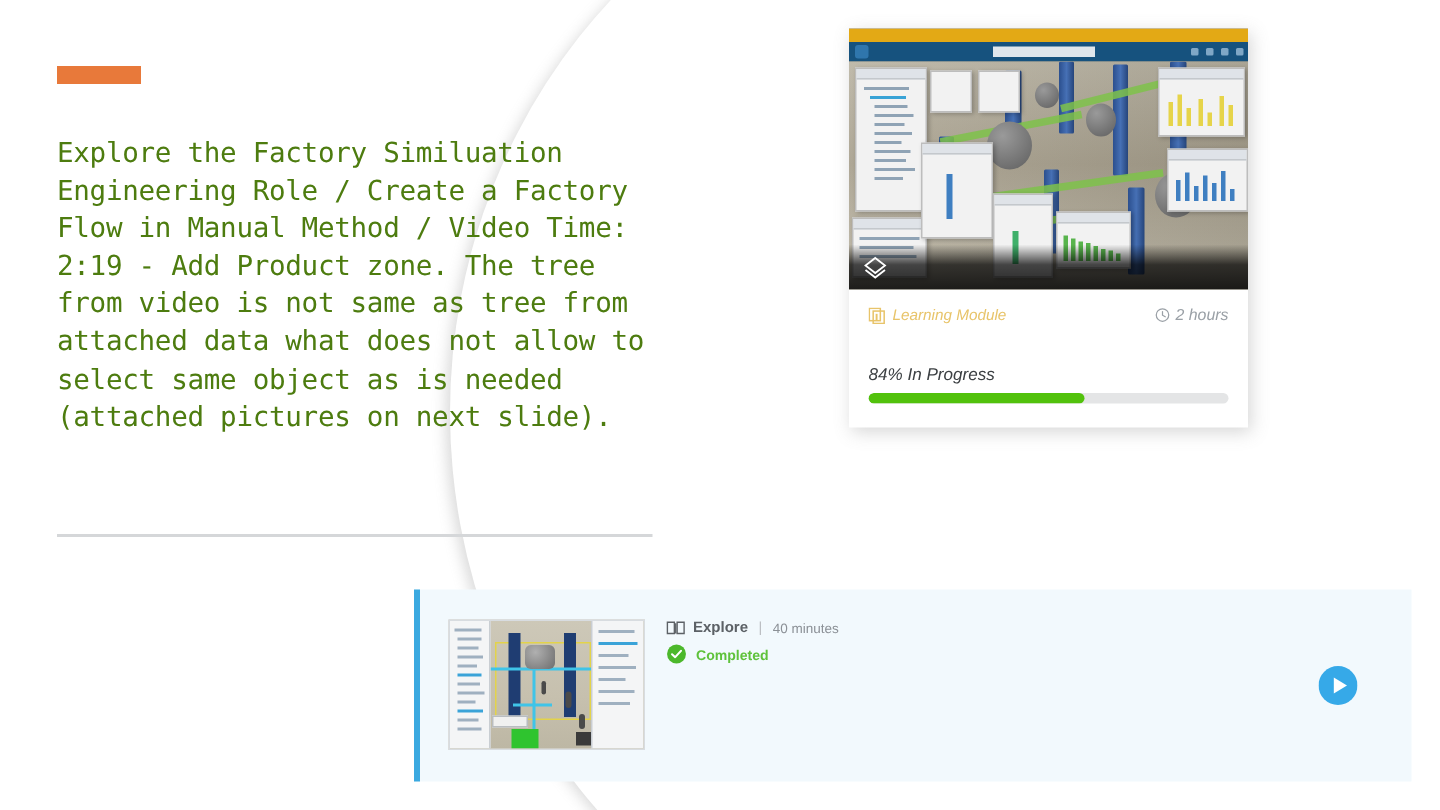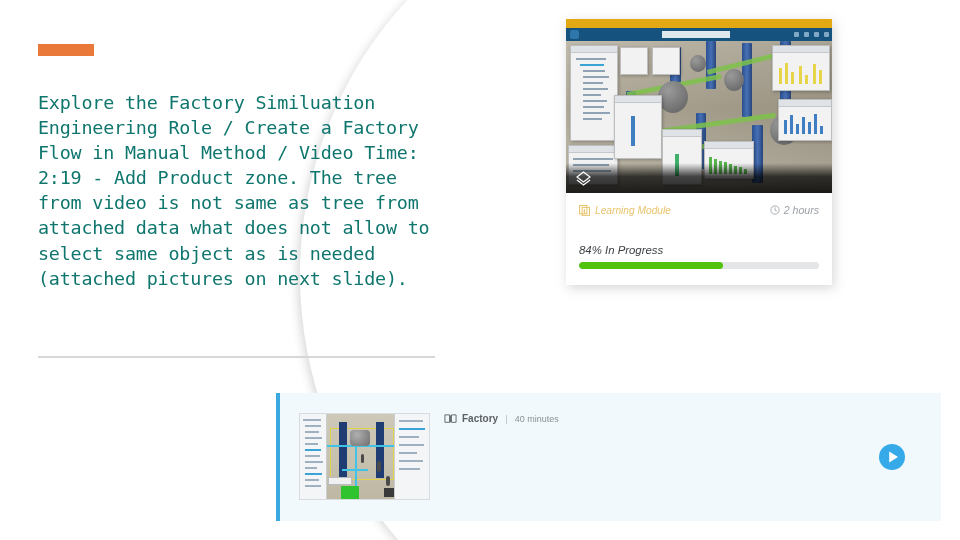--- a/index.html
+++ b/index.html
@@ -49,21 +49,21 @@
   .accent-bar {
     width: 56px;
     height: 12px;
     background: #E8793A;
   }
   .body-text {
     margin-top: 34px;
     font-family: "DejaVu Sans Mono", "Liberation Mono", monospace;
     font-size: 18.4px;
     line-height: 25.1px;
-    color: #0f766e;
+    color: #4d7c0f;
     letter-spacing: -0.2px;
     white-space: pre-wrap;
   }
   .divider {
     position: absolute;
     left: 38px;
     top: 356px;
     width: 397px;
     height: 2px;
     background: #d5d7d9;
@@ -551,25 +551,32 @@
     </div>
   </div>
 
   <div class="lesson-content">
     <div class="lesson-meta">
       <svg width="13" height="11" viewBox="0 0 14 11">
         <path d="M1 1.6 H6 V9.6 H1 Z" fill="none" stroke="#5c6166" stroke-width="1"></path>
         <path d="M8 1.6 H13 V9.6 H8 Z" fill="none" stroke="#5c6166" stroke-width="1"></path>
         <line x1="7" y1="2.2" x2="7" y2="9.6" stroke="#5c6166" stroke-width="1"></line>
       </svg>
-      <span class="lm-label">Factory</span>
+      <span class="lm-label">Explore</span>
       <span class="lm-sep">|</span>
       <span class="lm-dur">40 minutes</span>
     </div>
 
 
+    <div class="lesson-status">
+      <svg width="14" height="14" viewBox="0 0 16 16">
+        <circle cx="8" cy="8" r="7.2" fill="#4CB82B"></circle>
+        <polyline points="4.6,8.2 7,10.4 11.4,5.6" fill="none" stroke="#ffffff" stroke-width="1.6" stroke-linecap="round" stroke-linejoin="round"></polyline>
+      </svg>
+      <span class="status-text">Completed</span>
+    </div>
   </div>
 
   <svg class="play-button" viewBox="0 0 26 26">
     <circle cx="13" cy="13" r="13" fill="#36A9E8"></circle>
     <polygon points="10.2,7.6 19,13 10.2,18.4" fill="#ffffff"></polygon>
   </svg>
 </div>
 
 </body></html>

